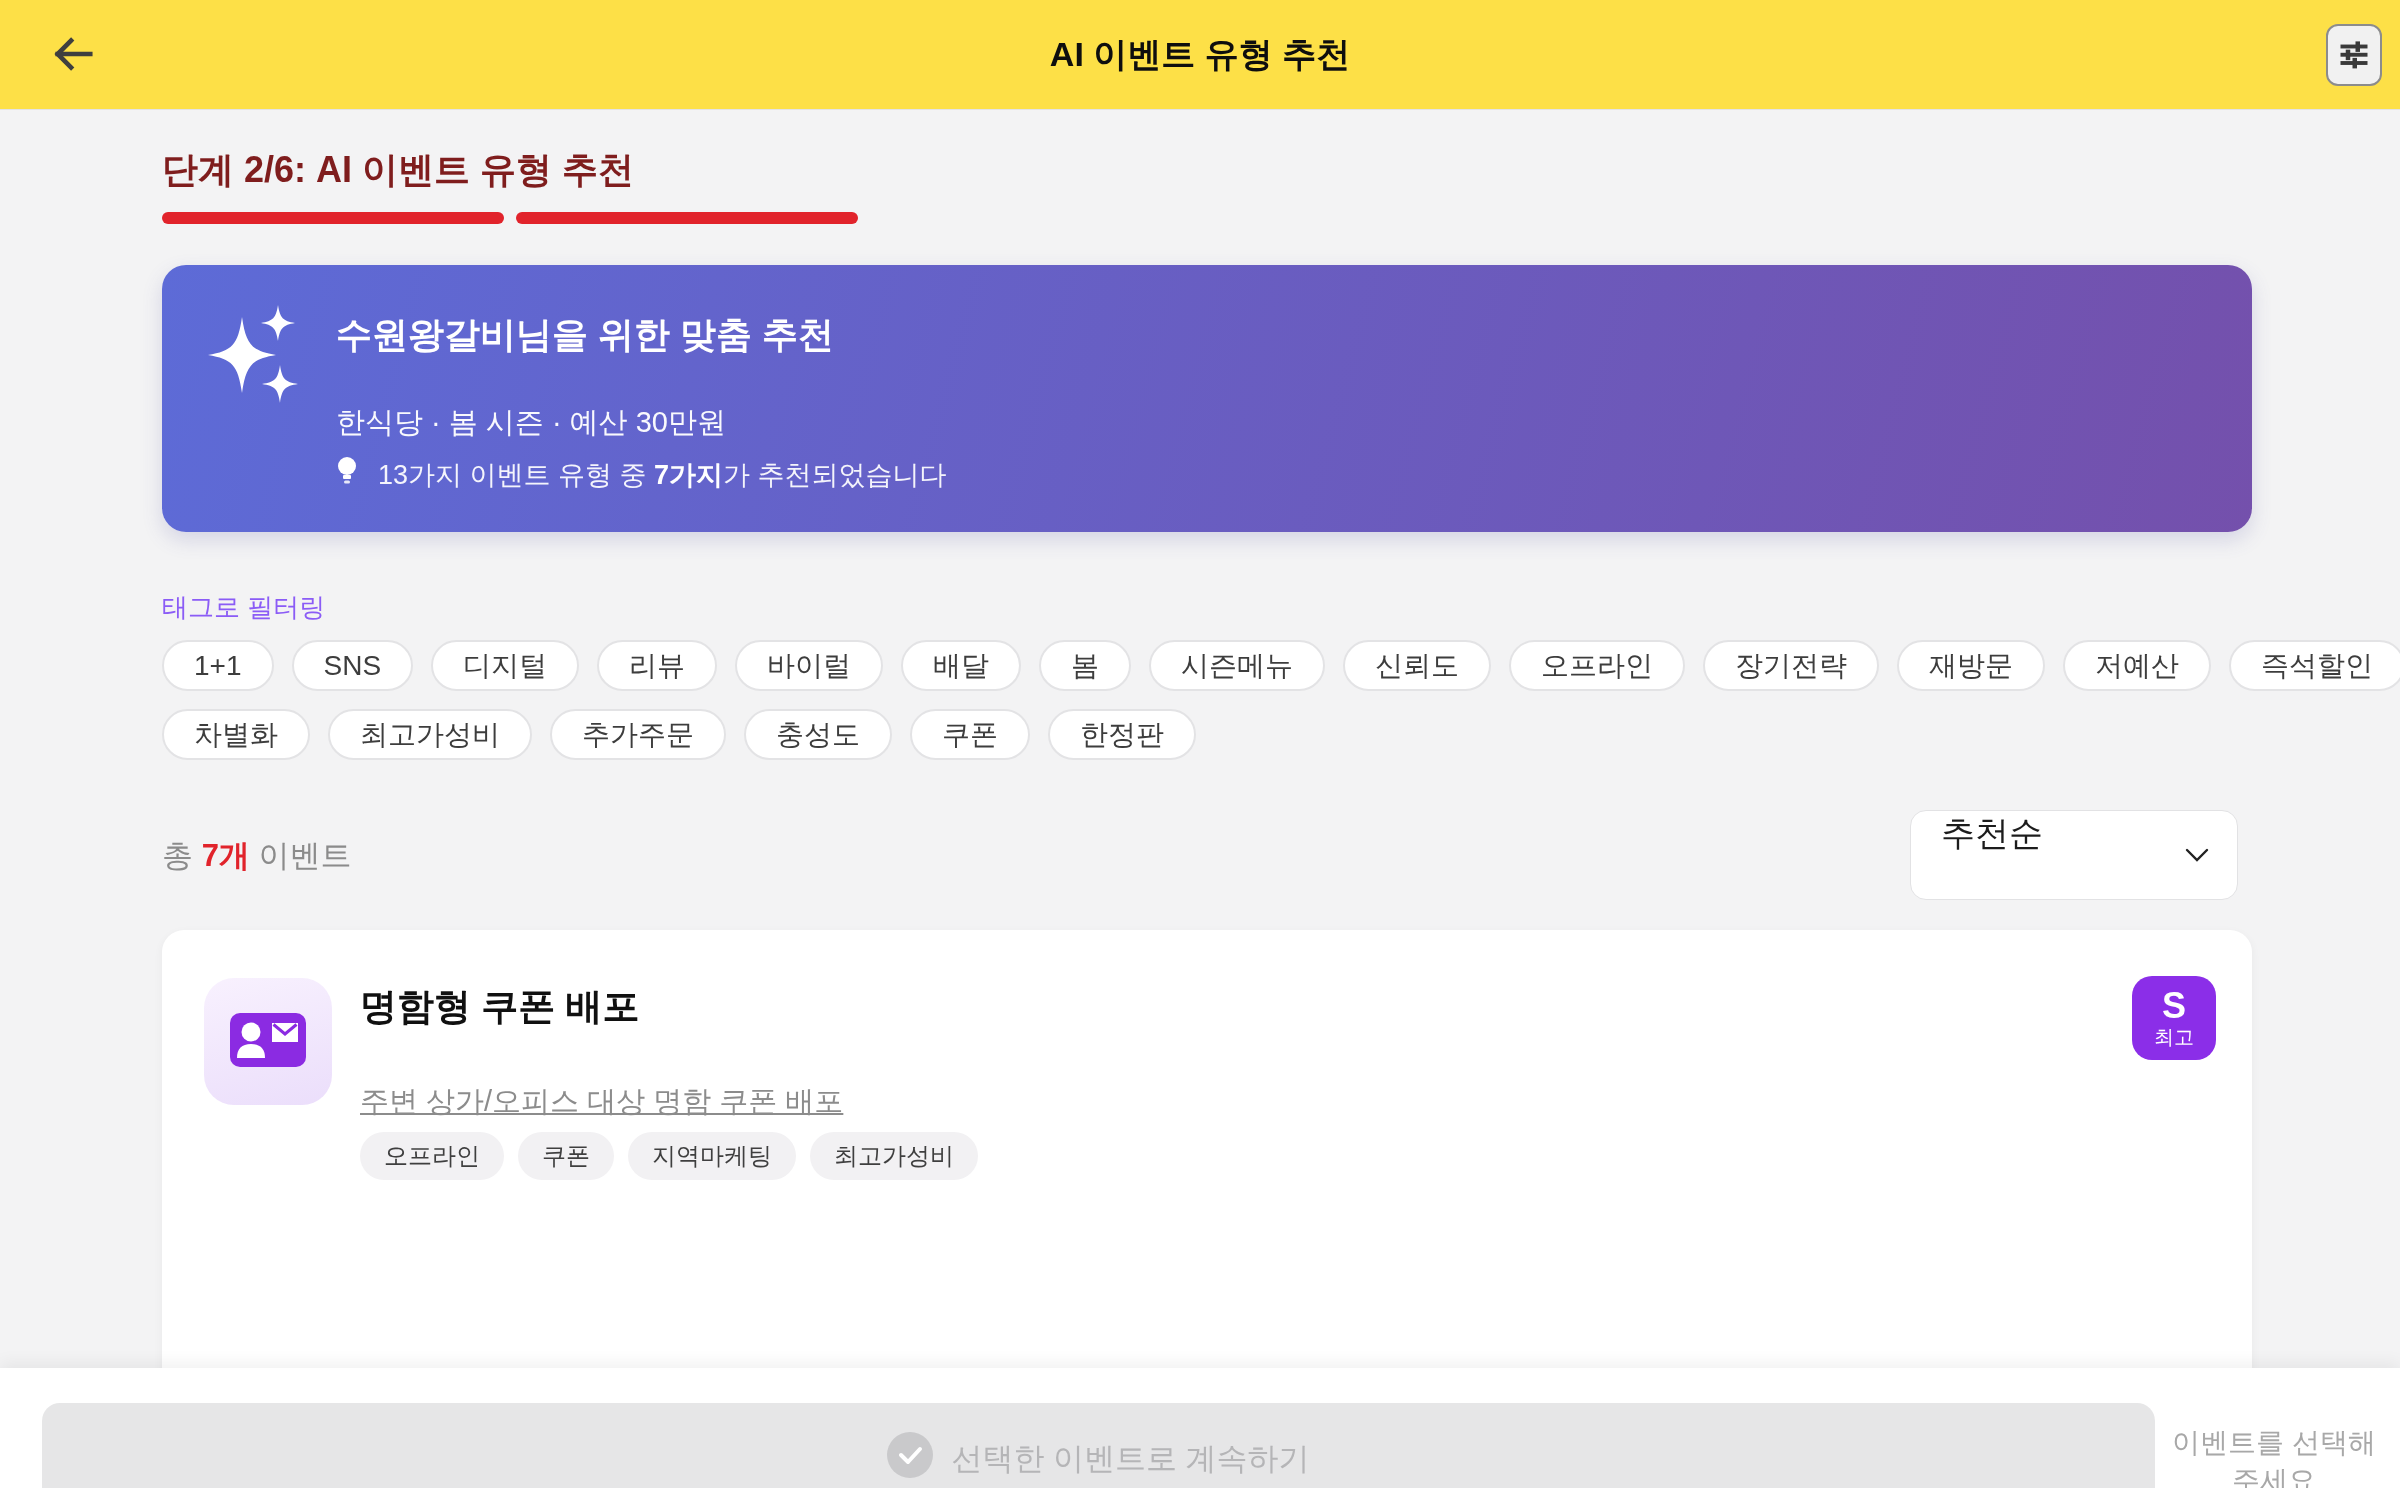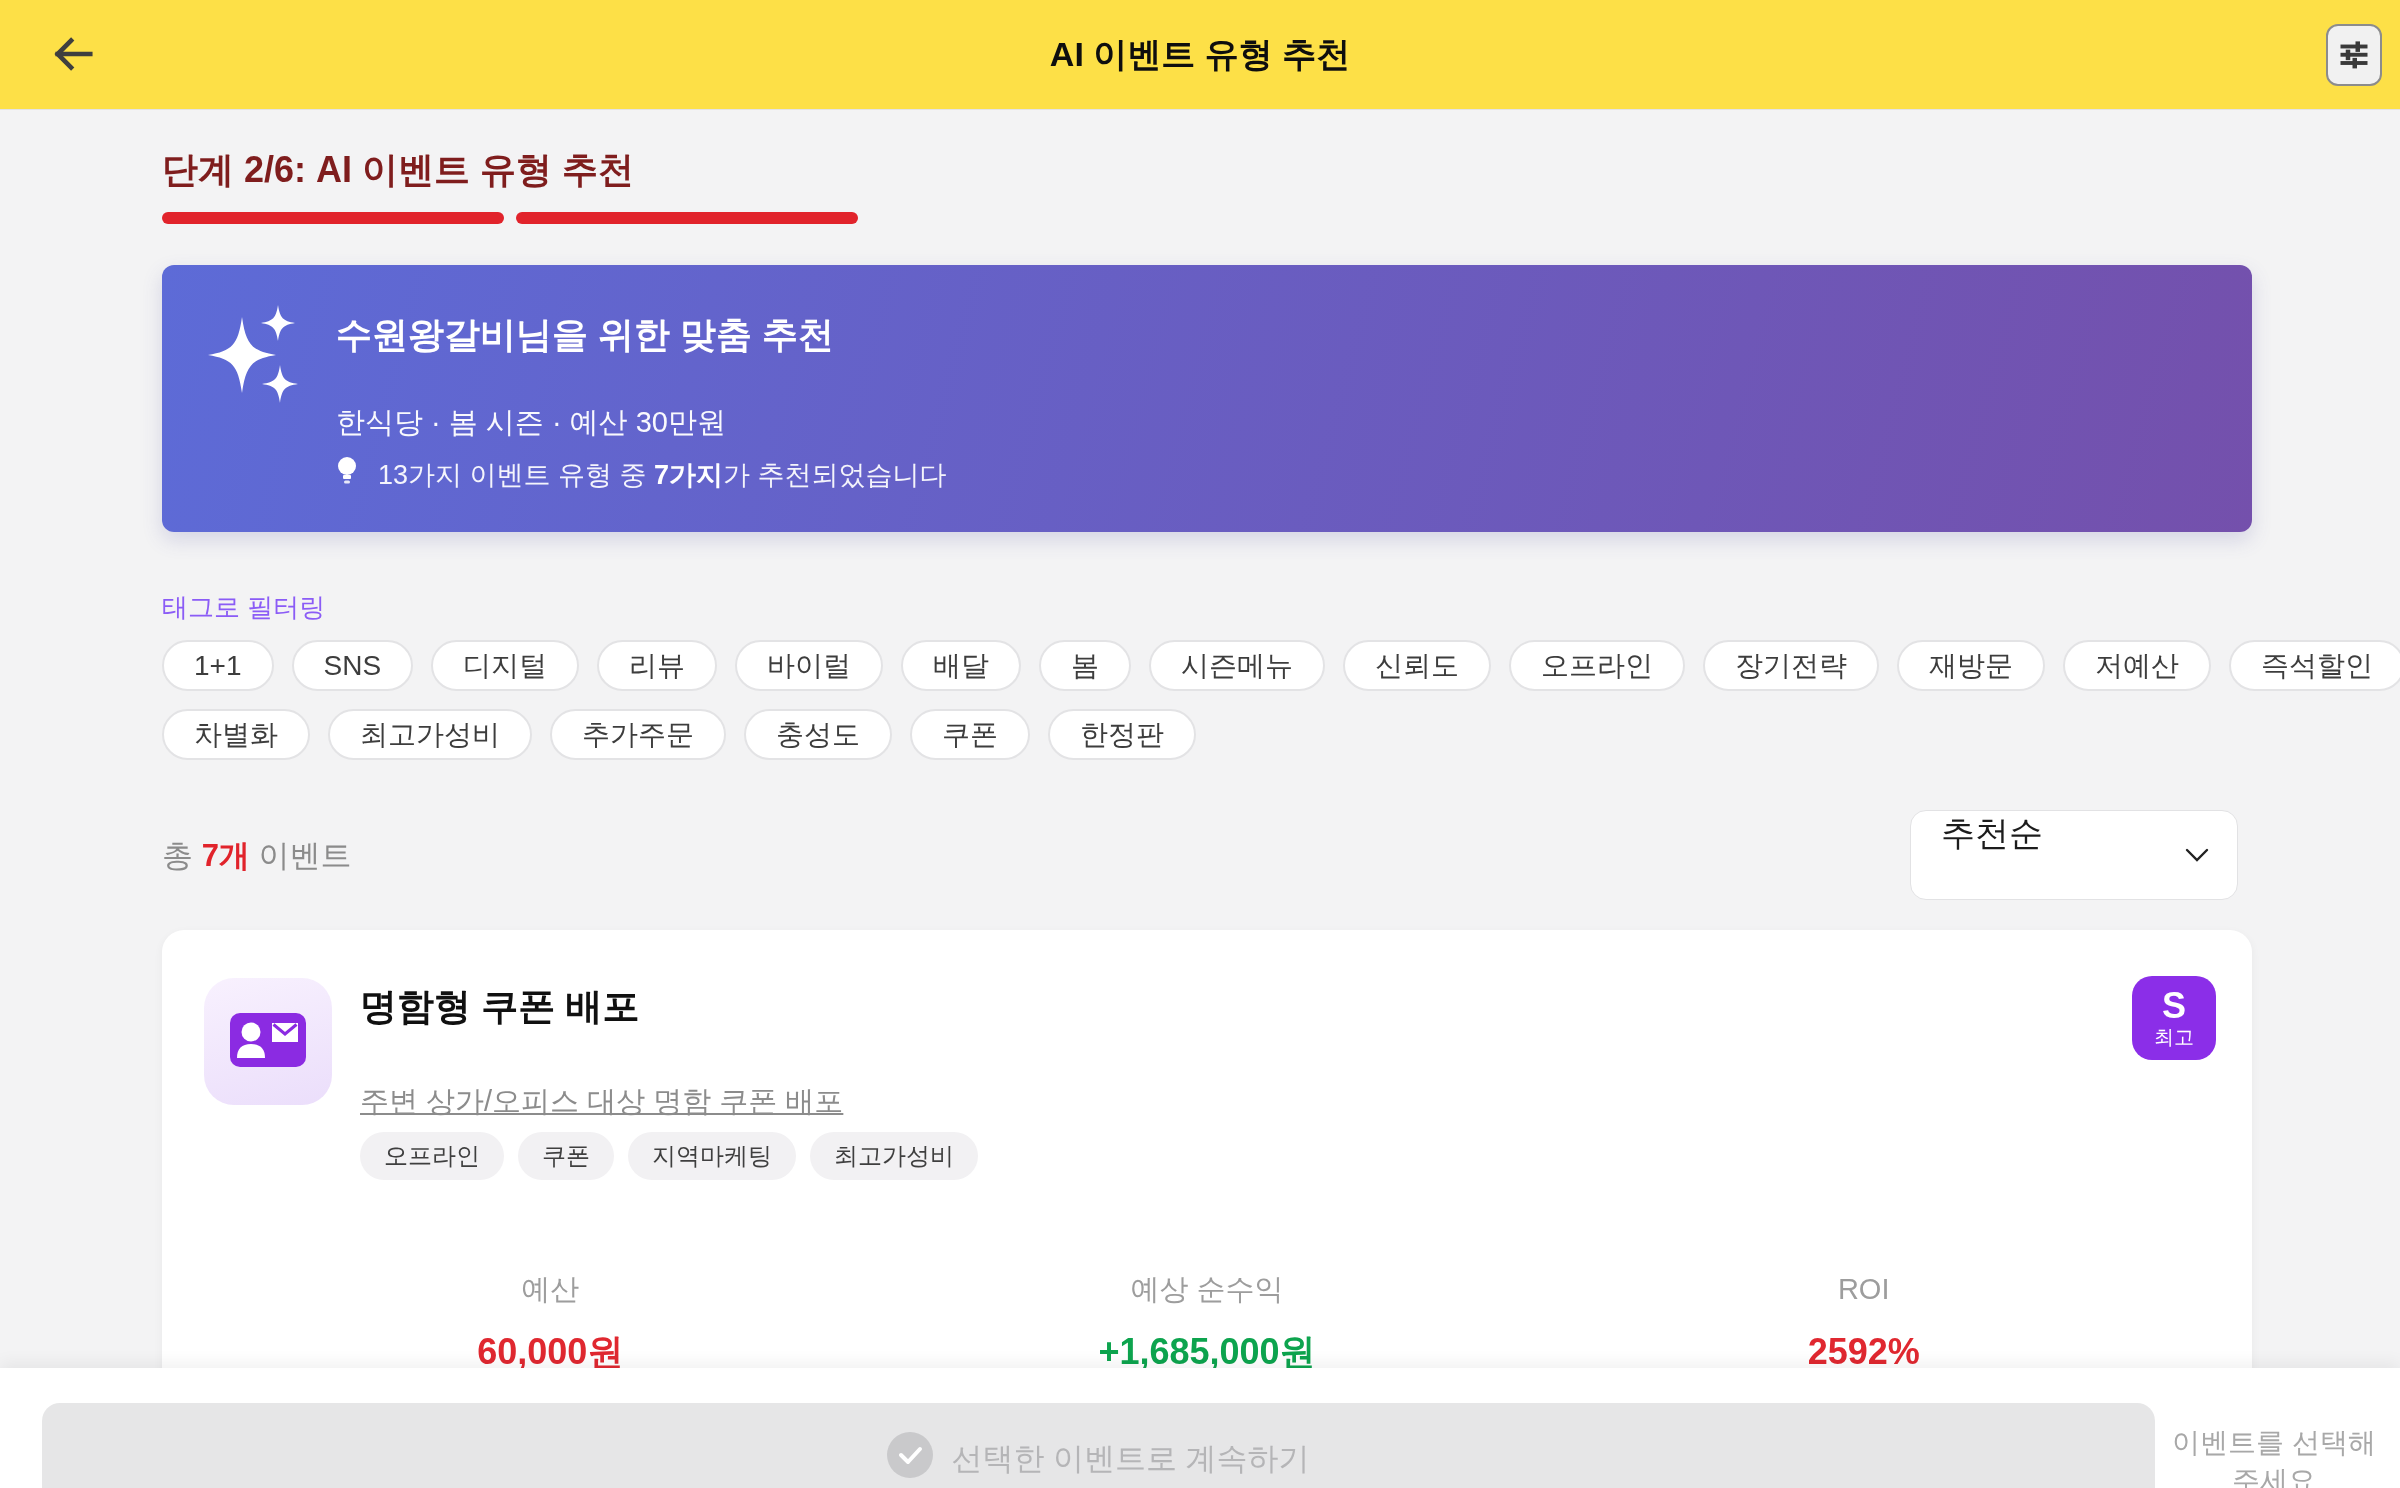--- a/index.html
+++ b/index.html
@@ -33,21 +33,21 @@
   }
 
   
   .step-label { position:absolute; left:162px; top:146px; font-size:36px; font-weight:700; color:#7f1d1d; }
   .progress { position:absolute; left:162px; top:212px; display:flex; gap:12px; }
   .progress .seg { width:342px; height:12px; border-radius:6px; background:var(--accent_red,#e1232b); }
 
   
   .banner {
     position:absolute; left:162px; top:265px; width:2090px; height:267px;
-    border-radius:12px;
+    border-radius:24px;
     background:linear-gradient(105deg, var(--banner_from,#5d6bd7) 0%, var(--banner_to,#7450ac) 100%);
     box-shadow:0 8px 20px rgba(80,80,160,0.18);
   }
   .banner-sparkles { position:absolute; left:44px; top:38px; }
   .banner-title { position:absolute; left:174px; top:46px; font-size:36px; font-weight:700; color:#fff; }
   .banner-sub { position:absolute; left:174px; top:138px; font-size:29px; color:rgba(255,255,255,0.96); }
   .banner-note { position:absolute; left:174px; top:190px; display:flex; align-items:center; gap:20px;
                  font-size:27px; color:rgba(255,255,255,0.93); }
   .banner-note b { font-weight:700; color:#fff; }
 
@@ -229,34 +229,20 @@
     <div class="g">S</div>
     <div class="gl">최고</div>
   </div>
   <div class="card-desc">주변 상가/오피스 대상 명함 쿠폰 배포</div>
   <div class="card-tags" id="card-tags">
       <span class="card-tag">오프라인</span>
       <span class="card-tag">쿠폰</span>
       <span class="card-tag">지역마케팅</span>
       <span class="card-tag">최고가성비</span>
     </div>
-  <div class="stats" id="stats">
-      <div class="stat">
-        <div class="s-label">예산</div>
-        <div class="s-value" style="color: rgb(224, 40, 48);">60,000원</div>
-      </div>
-      <div class="stat">
-        <div class="s-label">예상 순수익</div>
-        <div class="s-value" style="color: rgb(13, 164, 78);">+1,685,000원</div>
-      </div>
-      <div class="stat">
-        <div class="s-label">ROI</div>
-        <div class="s-value" style="color: rgb(224, 40, 48);">2592%</div>
-      </div>
-    </div>
 </div>
 
 <div class="bottom-bar">
   <button class="continue-btn" disabled="">
     <span>
       <svg width="46" height="46" viewBox="0 0 46 46">
         <circle cx="23" cy="23" r="23" fill="#c9c9cb"></circle>
         <polyline points="14 23 21 30 33 17" fill="none" stroke="#fff" stroke-width="4" stroke-linecap="round" stroke-linejoin="round"></polyline>
       </svg>
     </span>

